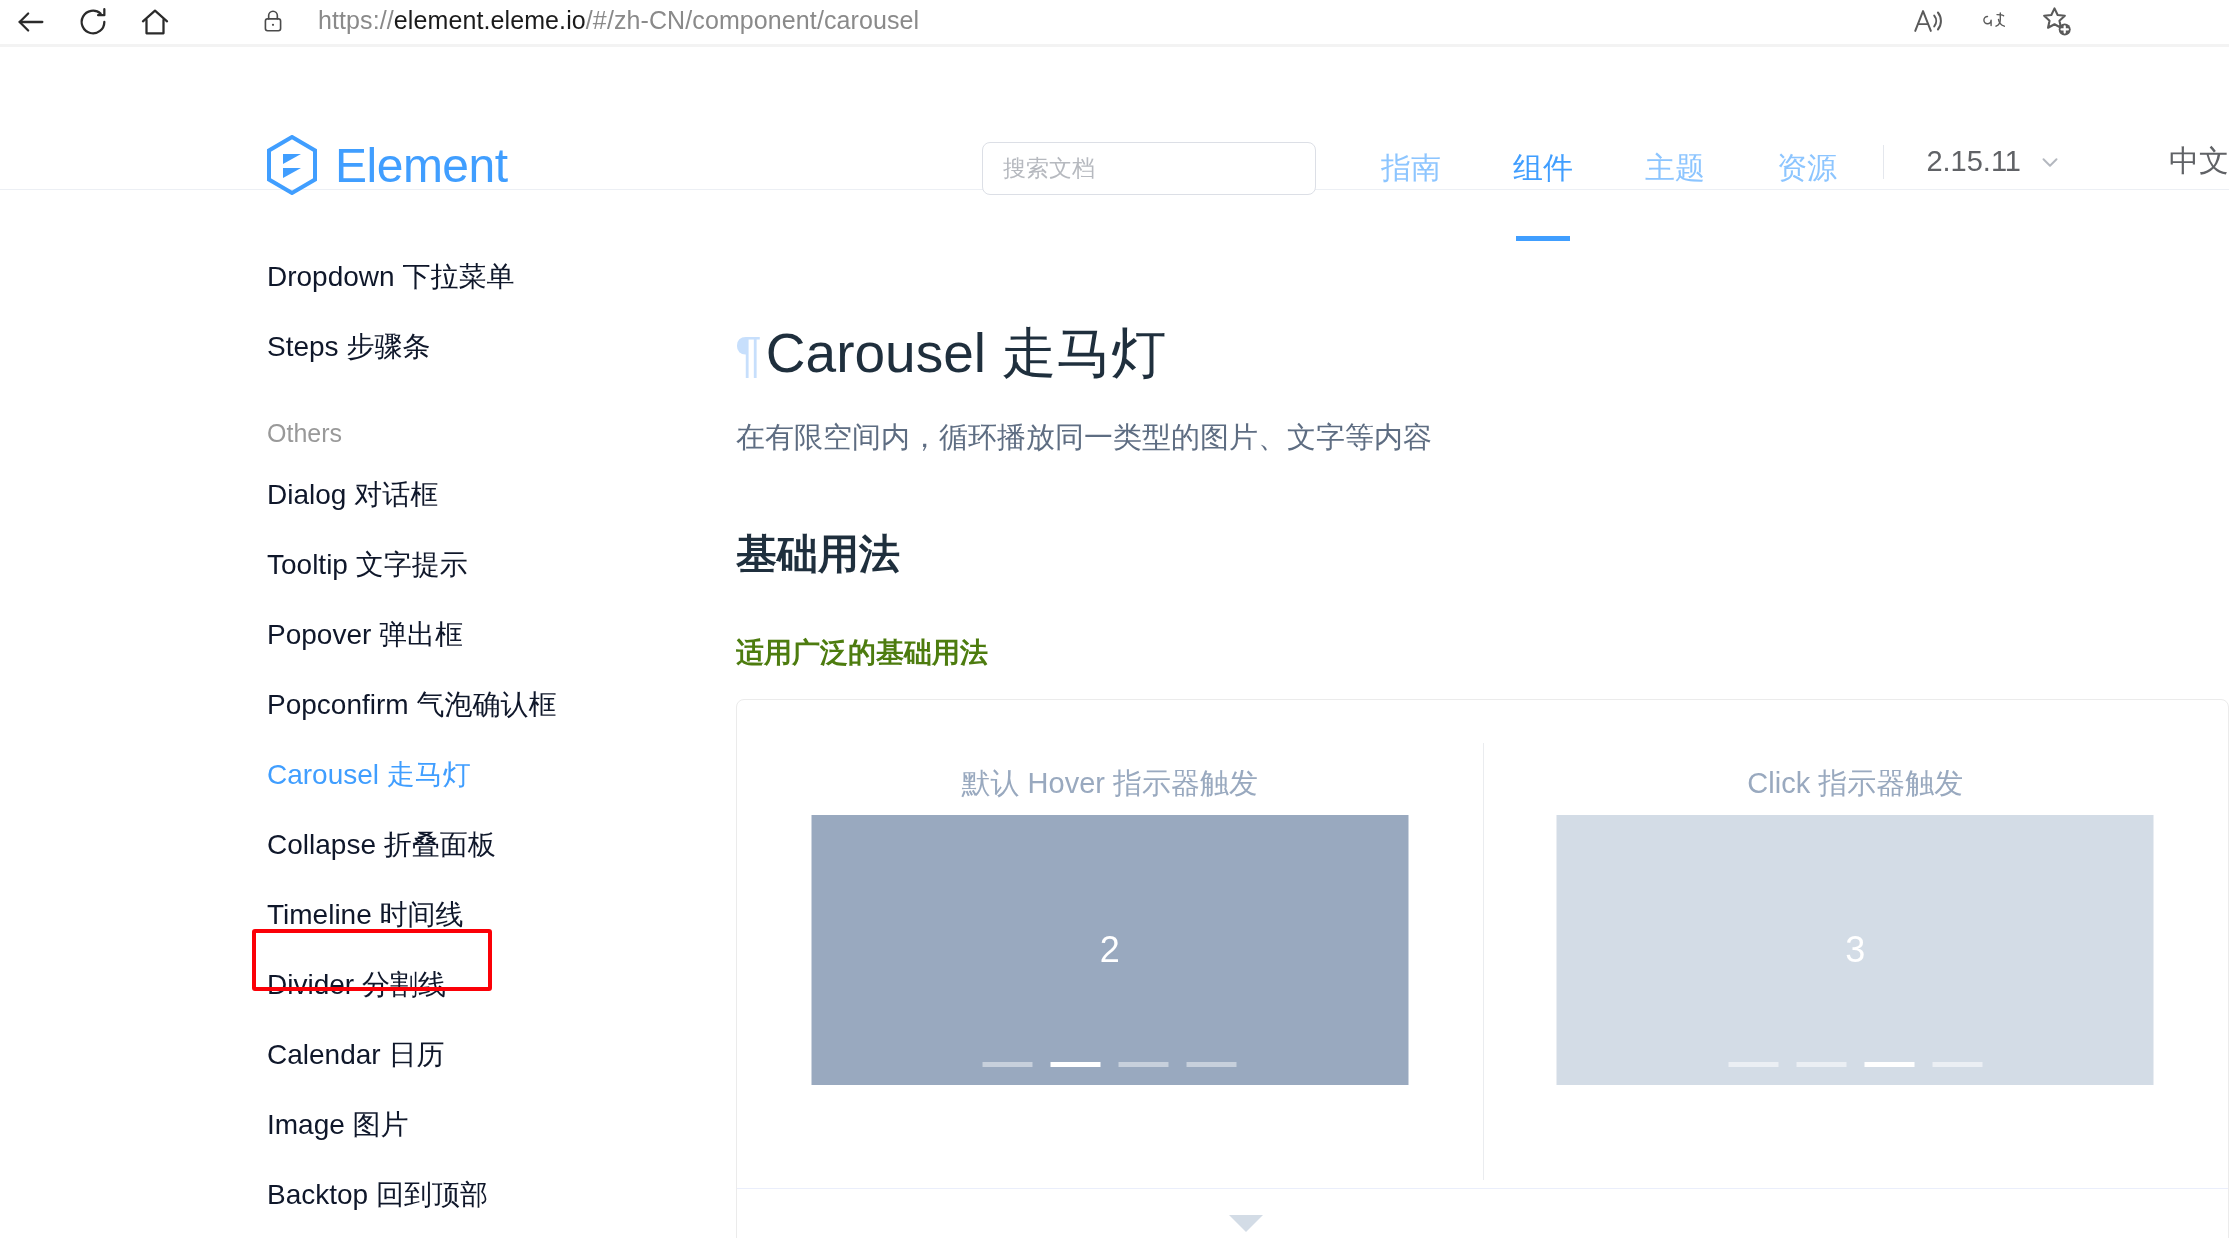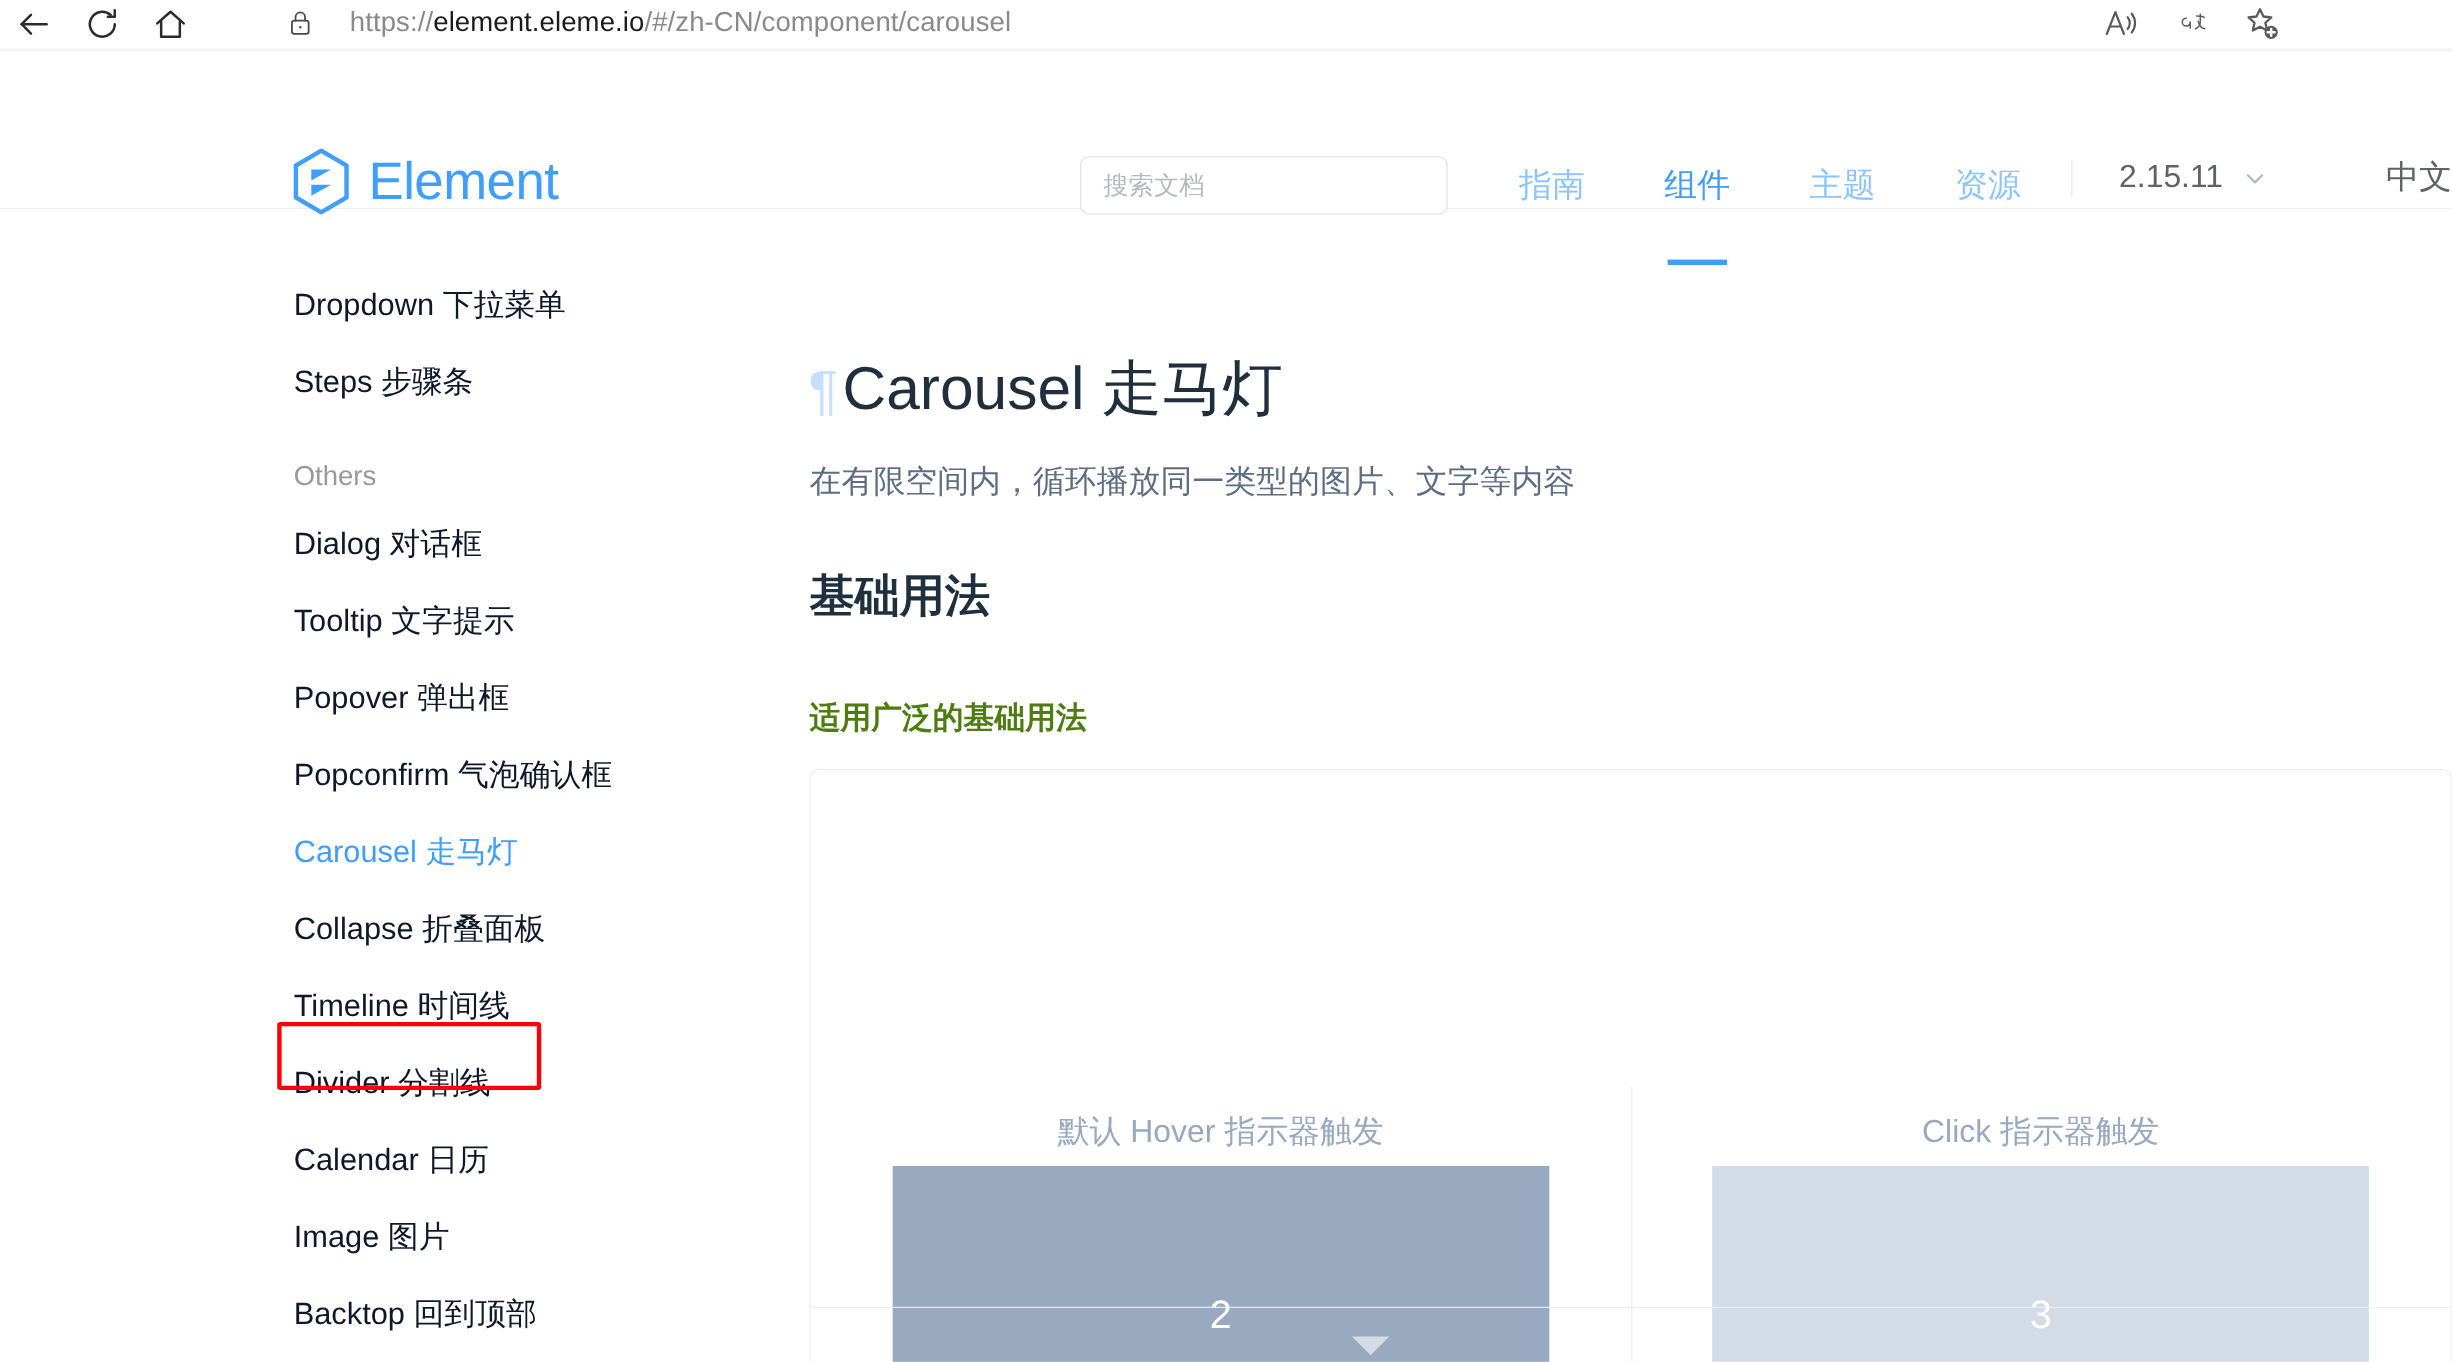--- a/index.html
+++ b/index.html
@@ -161,21 +161,21 @@
   }
   #anchor-pilcrow {
     color: #c7dffc; font-size: 50px; margin-right: 4px; font-weight: 400;
   }
   #page-desc {
     position: absolute; left: 1px; top: 228px;
     font-size: 29px; color: #5e6d82;
     white-space: nowrap;
   }
   #section-title {
-    position: absolute; left: 1px; top: 324px;
+    position: absolute; left: 1px; top: 337px;
     font-size: 41px; color: #1f2f3d; font-weight: 700;
     white-space: nowrap;
   }
   #section-desc {
     position: absolute; left: 1px; top: 444px;
     font-size: 28px; color: #4d7c0f;
     white-space: nowrap;
     font-weight: bold;
   }
 
@@ -183,21 +183,20 @@
     position: absolute; left: 1px; top: 509px;
     width: 1493px; height: 560px;
     border: 1px solid #ebebeb;
     border-radius: 8px;
     background: #fff;
     overflow: hidden;
   }
   #demo-row {
     position: absolute; left: 0; top: 0; width: 100%; height: 490px;
     display: flex;
-    align-items: center;
   }
   .demo-col {
     width: 50%; position: relative;
   }
   .demo-col.right-col::before {
     content: ""; position: absolute; left: 0; top: 43px;
     width: 1px; height: 437px; background: #eaecef;
   }
   .carousel-title {
     position: absolute; top: 64px; left: 0; width: 100%;

